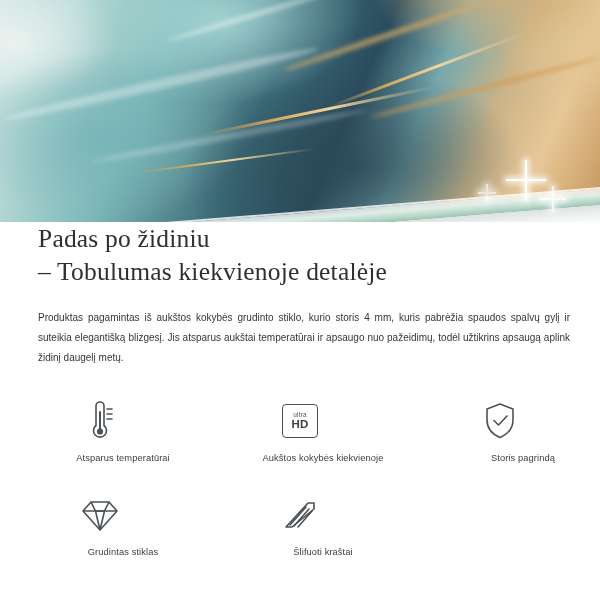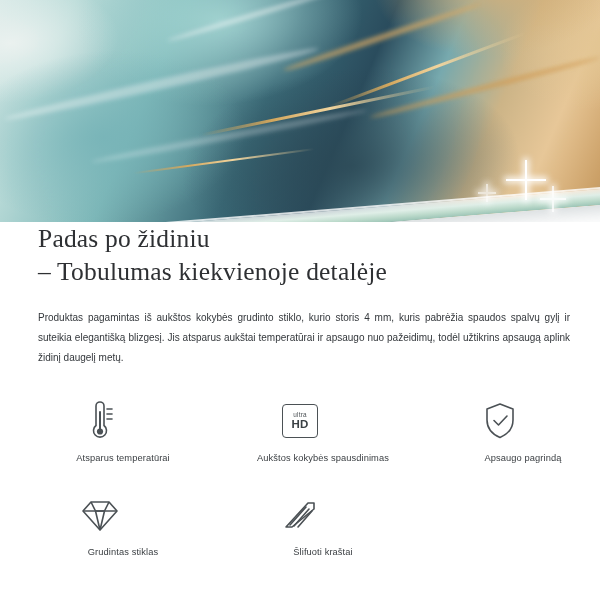--- a/index.html
+++ b/index.html
@@ -241,31 +241,31 @@
       <div class="cap">Atsparus temperatūrai</div>
     </div>
 
     <div class="feature">
       <div class="ic">
         <div class="hd-box">
           <span class="hd-ultra">ultra</span>
           <span class="hd-hd">HD</span>
         </div>
       </div>
-      <div class="cap">Aukštos kokybės spausdinimas</div>
+      <div class="cap">Aukštos kokybės kiekvienoje</div>
     </div>
 
     <div class="feature">
       <div class="ic">
         <svg width="40" height="44" viewBox="0 0 40 44" fill="none" stroke="#4b5155" stroke-width="1.6" stroke-linecap="round" stroke-linejoin="round">
           <path d="M20 5 L33 10 v11 c0 8.5 -6 14.5 -13 17.5 C13 35.5 7 29.5 7 21 V10 Z"></path>
           <path d="M14 21.5 l4.5 4.5 L27 17"></path>
         </svg>
       </div>
-      <div class="cap">Apsaugo pagrindą</div>
+      <div class="cap">Storis pagrindą</div>
     </div>
 
     <div class="feature">
       <div class="ic">
         <svg width="44" height="40" viewBox="0 0 44 40" fill="none" stroke="#4b5155" stroke-width="1.6" stroke-linejoin="round">
           <path d="M13 7 H31 L39 16 L22 35 L5 16 Z"></path>
           <path d="M5 16 H39"></path>
           <path d="M13 7 L17.5 16 L22 35"></path>
           <path d="M31 7 L26.5 16 L22 35"></path>
           <path d="M17.5 16 H26.5"></path>

